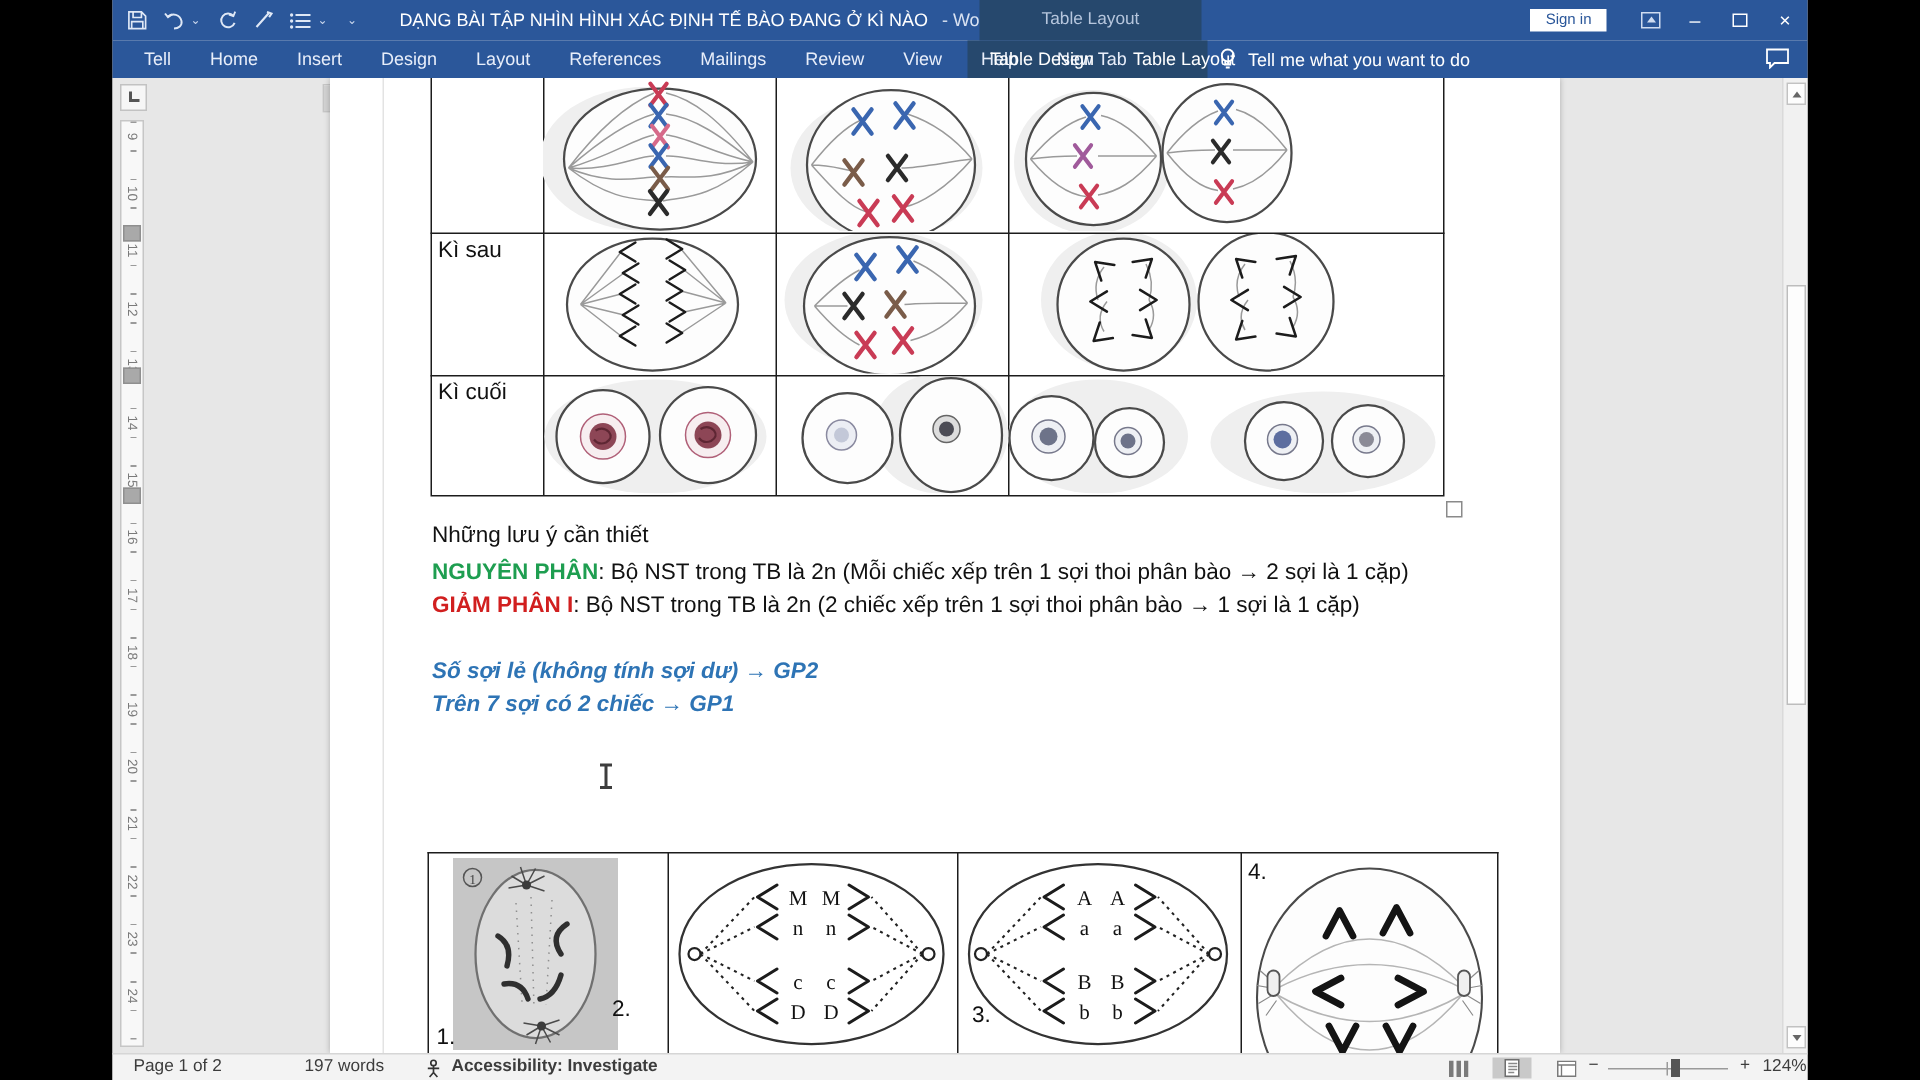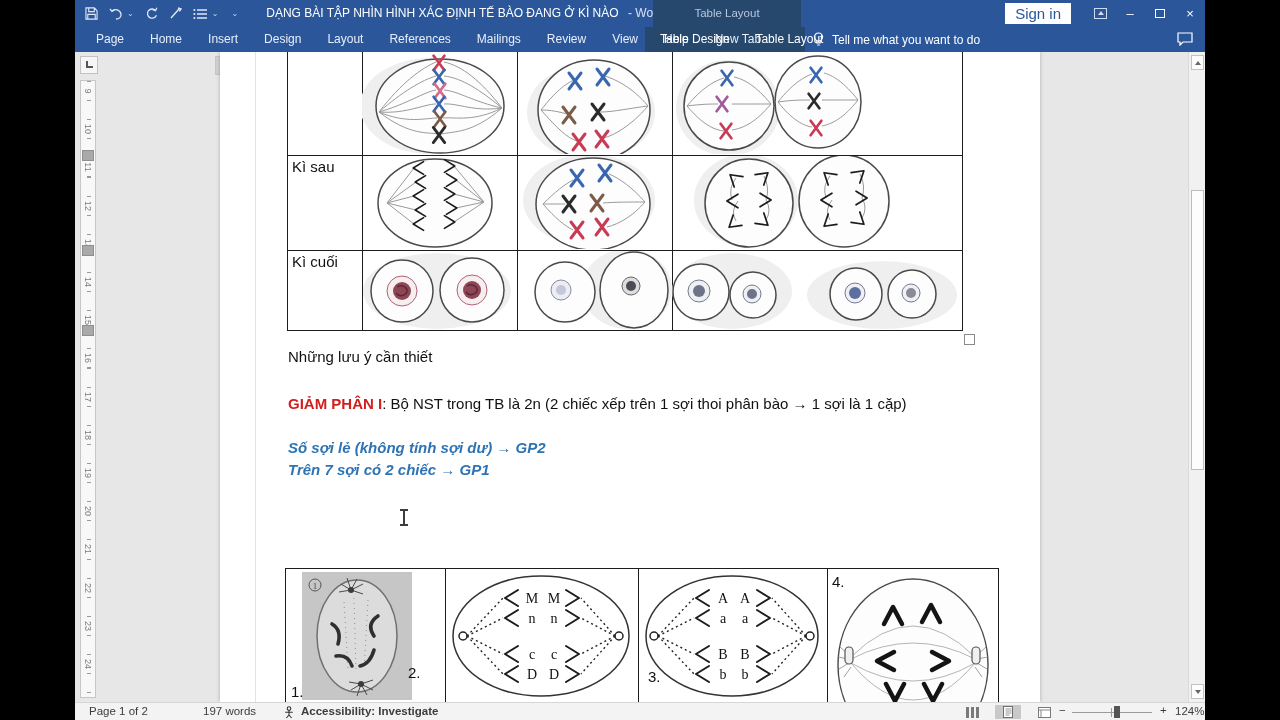--- a/index.html
+++ b/index.html
@@ -12,21 +12,21 @@
   .titlebar{position:absolute;left:0;top:0;width:1130px;height:27px;background:#2b579a;color:#fff;}
   .qat{position:absolute;left:10px;top:0;height:27px;display:flex;align-items:center;gap:11px;color:#dfe8f6;}
   .qat svg{display:block;}
   .qat .chev{font-size:8px;color:#c9d6ec;margin-left:-7px;}
   .title{position:absolute;left:170px;top:0;width:440px;height:27px;line-height:27px;
          text-align:center;font-size:12px;color:#fff;white-space:nowrap;overflow:hidden;}
   .title .suffix{color:#d9e2f2;margin-left:6px;}
   .ctxtop{position:absolute;left:578px;top:0;width:148px;height:27px;background:#26486d;
           color:#b6c6dd;font-size:11.5px;line-height:27px;text-align:center;}
   .tbright{position:absolute;right:0;top:0;height:27px;display:flex;align-items:center;}
-  .signin{background:#fff;color:#2b579a;font-size:15px;padding:2px 10px;margin-right:14px;cursor:default;}
+  .signin{background:#fff;color:#2b579a;font-size:10px;padding:2px 10px;margin-right:14px;cursor:default;}
   .winbtn{width:30px;height:27px;display:flex;align-items:center;justify-content:center;color:#fff;font-size:13px;}
   .ribopt{width:13px;height:11px;border:1px solid #cfdcf0;position:relative;}
   .ribopt:after{content:"";position:absolute;left:3px;top:2px;border-left:3px solid transparent;
        border-right:3px solid transparent;border-bottom:4px solid #cfdcf0;}
   .maxico{width:10px;height:9px;border:1px solid #fff;}
 
   
   .tabrow{position:absolute;left:0;top:27px;width:1130px;height:25px;background:#2b579a;}
   .ctxbg{position:absolute;left:570px;top:0;width:160px;height:25px;background:#26486d;}
   .tabs{position:absolute;left:8px;top:0;height:25px;display:flex;align-items:center;}
@@ -154,21 +154,21 @@
       <div class="winbtn">
             <span class="maxico"></span>
           </div>
       <div class="winbtn">×</div>
     </div>
   </div>
 
   <div class="tabrow">
     <div class="ctxbg"></div>
     <div class="tabs" id="tabs">
-          <span class="rtab">Page</span>
+          <span class="rtab">Tell</span>
           <span class="rtab">Home</span>
           <span class="rtab">Insert</span>
           <span class="rtab">Design</span>
           <span class="rtab">Layout</span>
           <span class="rtab">References</span>
           <span class="rtab">Mailings</span>
           <span class="rtab">Review</span>
           <span class="rtab">View</span>
           <span class="rtab">Help</span>
           <span class="rtab">New Tab</span>
@@ -376,20 +376,23 @@
         <circle cx="80" cy="43" r="5" fill="#6d7389"></circle>
         <circle class="cellsh" cx="184" cy="43" r="26"></circle>
         <circle cx="183" cy="42" r="10" fill="#eef0f4" stroke="#77798c" stroke-width="1"></circle>
         <circle cx="183" cy="42" r="6" fill="#5d6ea0"></circle>
         <circle class="cellsh" cx="240" cy="43" r="24"></circle>
         <circle cx="239" cy="42" r="9" fill="#eef0f4" stroke="#77798c" stroke-width="1"></circle>
         <circle cx="239" cy="42" r="5" fill="#8a8a96"></circle>
       </svg>
 
       <div class="doc-text" style="top:296px">Những lưu ý cần thiết</div>
+      <div class="doc-text" style="top:321px">
+        <span class="term tgreen">NGUYÊN PHÂN</span><span>: Bộ NST trong TB là 2n (Mỗi chiếc xếp trên 1 sợi thoi phân bào → 2 sợi là 1 cặp)</span>
+      </div>
       <div class="doc-text" style="top:343px">
         <span class="term tred">GIẢM PHÂN I</span><span>: Bộ NST trong TB là 2n (2 chiếc xếp trên 1 sợi thoi phân bào → 1 sợi là 1 cặp)</span>
       </div>
       <div class="doc-text bluel" style="top:387px">Số sợi lẻ (không tính sợi dư) → GP2</div>
       <div class="doc-text bluel" style="top:409px">Trên 7 sợi có 2 chiếc → GP1</div>
 
       <div class="ibeam"></div>
 
 
       <div class="hline" style="left:65px;top:516px;width:714px"></div>

